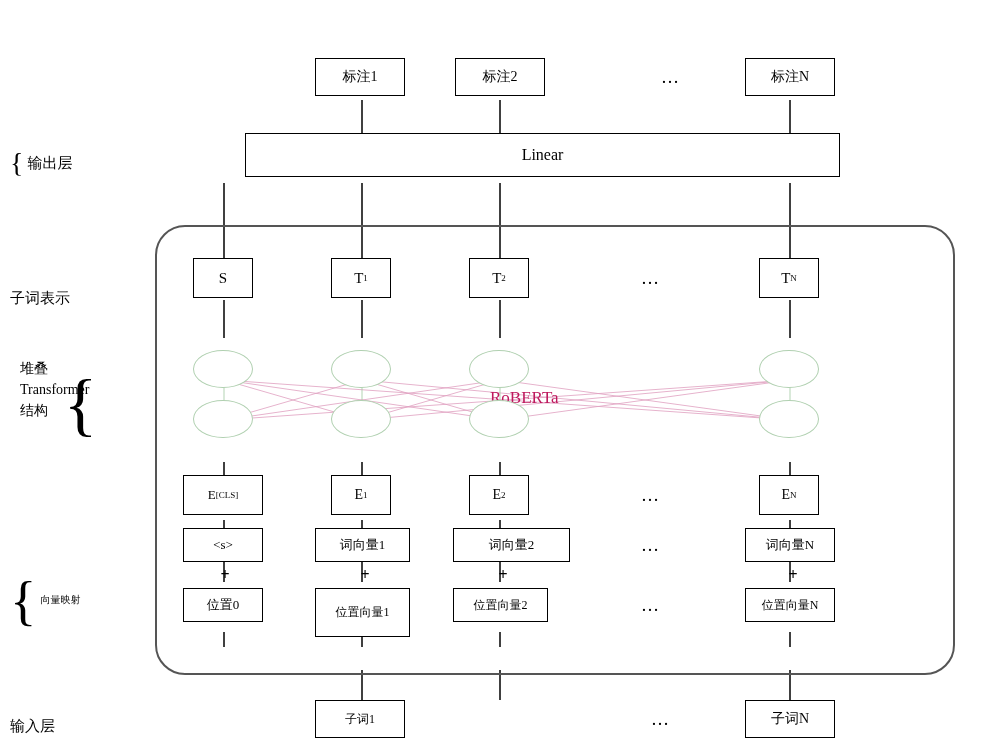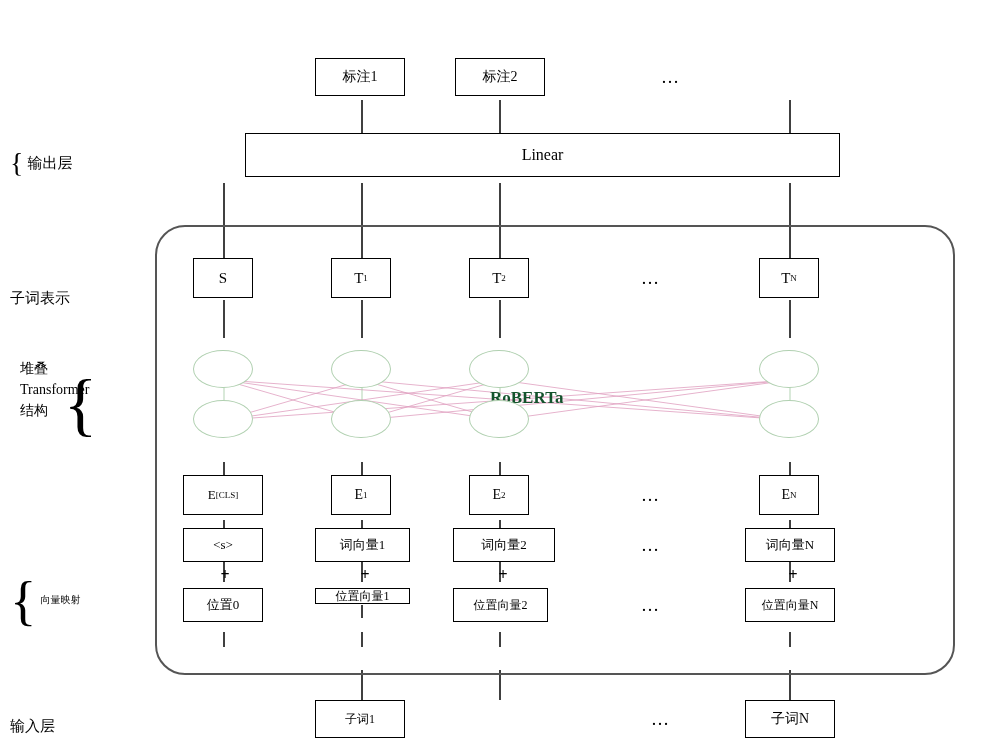--- a/index.html
+++ b/index.html
@@ -179,20 +179,21 @@
   </div>
 
   <div class="left-label" style="top:143px; left:10px; width:130px; height:40px;">
     <span class="brace">{</span>
     <span>输出层</span>
   </div>
 
   <div class="box" style="left:315px; top:58px; width:90px; height:38px; font-size:14px;">标注1</div>
   <div class="box" style="left:455px; top:58px; width:90px; height:38px; font-size:14px;font-family:Liberation Serif, serif;">标注2</div>
   <div class="dots" style="left:640px; top:58px; width:60px; height:38px;">…</div>
+  <div class="box" style="left:745px; top:58px; width:90px; height:38px; font-size:14px;">标注N</div>
 
   <div class="box" style="left:245px; top:133px; width:595px; height:44px; font-size:16px;">Linear</div>
 
   <div class="left-label" style="top:278px; left:10px; width:145px; height:40px;">
     <span>子词表示</span>
   </div>
 
   <div class="box" style="left:193px; top:258px; width:60px; height:40px; font-size:15px;">S</div>
 
   <div class="box" style="left:331px; top:258px; width:60px; height:40px; font-size:15px;">T<sub>1</sub></div>
@@ -202,21 +203,21 @@
 
   <div class="box" style="left:759px; top:258px; width:60px; height:40px; font-size:15px;">T<sub>N</sub></div>
 
   <div class="left-label" style="top:370px; left:10px; width:145px; height:80px; flex-direction:column; align-items:flex-start;">
     <span class="brace" style="font-size:70px; line-height:1; margin-right:4px; align-self:center;">{</span>
   </div>
   <div style="position:absolute; left:20px; top:358px; font-size:14px; line-height:1.5; color:#000000;">
     堆叠<br>Transformer<br>结构
   </div>
 
-  <div style="position:absolute; left:490px; top:388px; font-size:17px; font-weight:bold; color:#14532d;">RoBERTa</div>
+  <div style="position:absolute; left:490px; top:388px; font-size:17px; font-weight:normal; color:#be185d;">RoBERTa</div>
 
   <div class="oval" style="left:193px; top:350px; width:60px; height:38px;"></div>
   <div class="oval" style="left:331px; top:350px; width:60px; height:38px;"></div>
   <div class="oval" style="left:469px; top:350px; width:60px; height:38px;"></div>
   <div class="oval" style="left:759px; top:350px; width:60px; height:38px;"></div>
 
   <div class="oval" style="left:193px; top:400px; width:60px; height:38px;"></div>
   <div class="oval" style="left:331px; top:400px; width:60px; height:38px;"></div>
   <div class="oval" style="left:469px; top:400px; width:60px; height:38px;"></div>
   <div class="oval" style="left:759px; top:400px; width:60px; height:38px;"></div>
@@ -229,33 +230,33 @@
 
   <div class="left-label" style="top:570px; left:10px; width:145px; height:60px;">
     <span class="brace" style="font-size:55px;">{</span>
     <span style="font-size:10px;">向量映射</span>
   </div>
 
   <div class="box" style="left:183px; top:528px; width:80px; height:34px; font-size:13px;">&lt;s&gt;</div>
 
   <div class="box" style="left:315px; top:528px; width:95px; height:34px; font-size:13px;">词向量1</div>
 
-  <div class="box" style="left:453px; top:528px; width:102px; height:34px; font-size:13px;">词向量2</div>
+  <div class="box" style="left:453px; top:528px; width:117px; height:34px; font-size:13px;">词向量2</div>
   <div class="dots" style="left:620px; top:528px; width:60px; height:34px;">…</div>
 
   <div class="box" style="left:745px; top:528px; width:90px; height:34px; font-size:13px;">词向量N</div>
 
   <div class="plus-sign" style="left:215px; top:565px; width:20px; height:20px;">+</div>
   <div class="plus-sign" style="left:355px; top:565px; width:20px; height:20px;">+</div>
   <div class="plus-sign" style="left:493px; top:565px; width:20px; height:20px;">+</div>
   <div class="plus-sign" style="left:783px; top:565px; width:20px; height:20px;">+</div>
 
   <div class="box" style="left:183px; top:588px; width:80px; height:34px; font-size:13px;">位置0</div>
 
-  <div class="box" style="left:315px; top:588px; width:95px; height:16px; font-size:12px;">位置向量1</div>
+  <div class="box" style="left:315px; top:588px; width:95px; height:49px; font-size:12px;">位置向量1</div>
 
   <div class="box" style="left:453px; top:588px; width:95px; height:34px; font-size:12px;">位置向量2</div>
   <div class="dots" style="left:620px; top:588px; width:60px; height:34px;">…</div>
 
   <div class="box" style="left:745px; top:588px; width:90px; height:34px; font-size:12px;">位置向量N</div>
 
   <div class="left-label" style="top:698px; left:10px; width:130px; height:38px;align-items:flex-end;">
     <span>输入层</span>
   </div>
 

